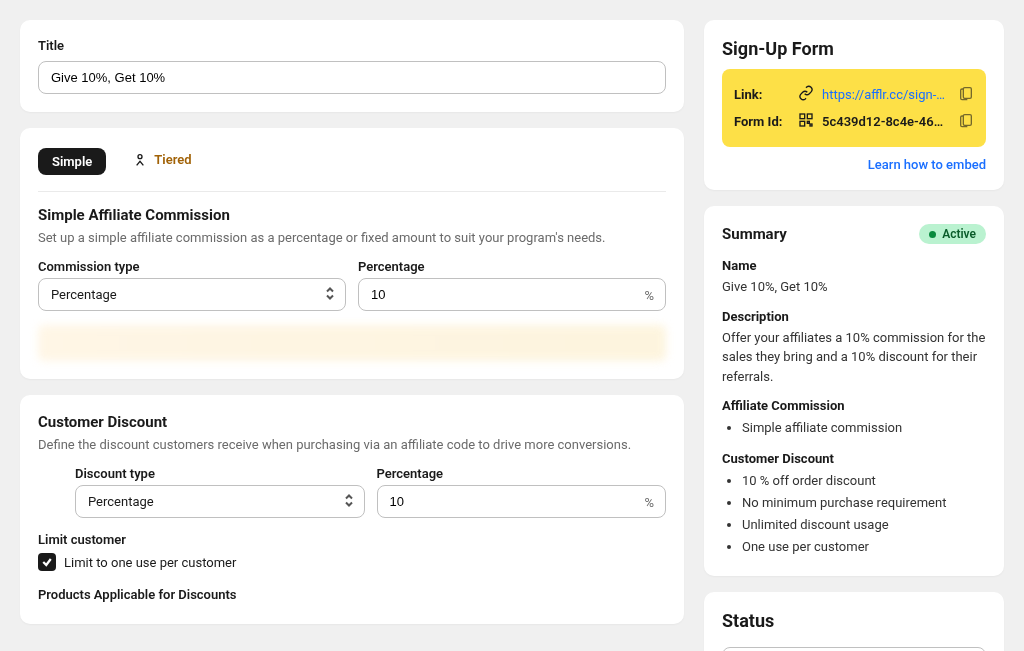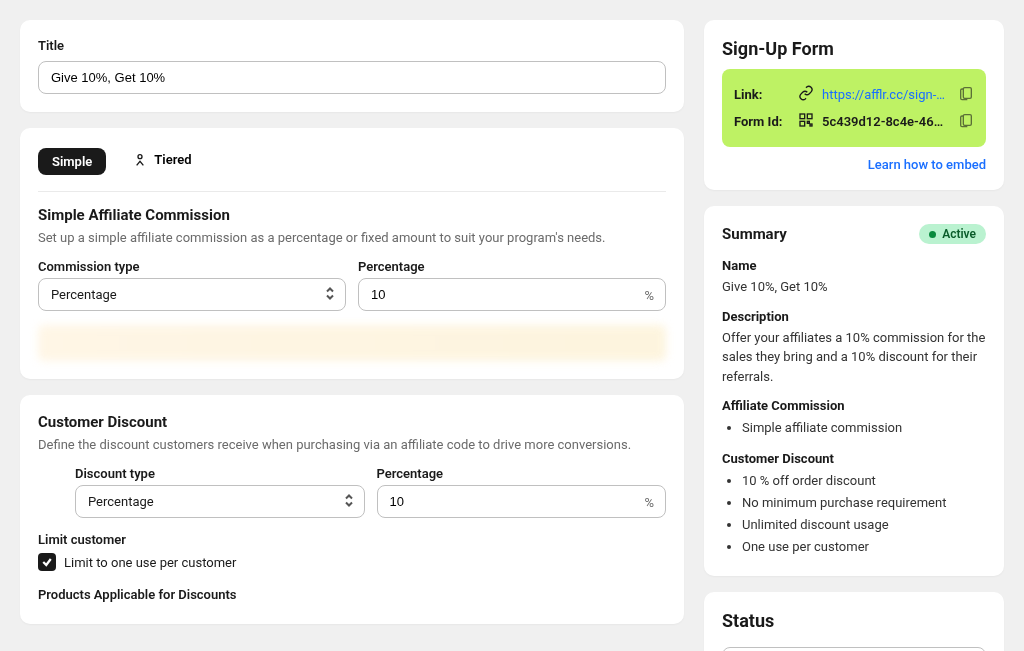--- a/index.html
+++ b/index.html
@@ -55,21 +55,21 @@
       padding: 6px 14px;
       border-radius: 8px;
       font-weight: 600;
       font-size: 13px;
       cursor: pointer;
       display: flex;
       align-items: flex-start;
       gap: 6px;
     }
     .tab.active { background: #1a1a1a; color: #fff; }
-    .tab.inactive { background: transparent; color: #000000; }
+    .tab.inactive { background: transparent; color: #a16207; }
     .section-title { font-weight: 700; font-size: 15px; margin-bottom: 6px; }
     .section-sub { color: #6b6b6b; font-size: 13px; margin-bottom: 14px; }
     .row { display: flex; gap: 12px; }
     .col { flex: 1; }
     .select-wrap {
       position: relative;
     }
     .select {
       width: 100%;
       padding: 8px 32px 8px 12px;
@@ -115,21 +115,21 @@
       height: 18px;
       background: #1a1a1a;
       border-radius: 4px;
       display: flex;
       align-items: center;
       justify-content: center;
       cursor: pointer;
     }
     .checkbox svg { width: 12px; height: 12px; }
     .signup-box {
-      background: #bef264;
+      background: #fde047;
       border-radius: 8px;
       padding: 12px;
       margin-top: 10px;
     }
     .signup-row {
       display: flex;
       align-items: center;
       gap: 8px;
       padding: 4px 0;
       font-size: 13px;

